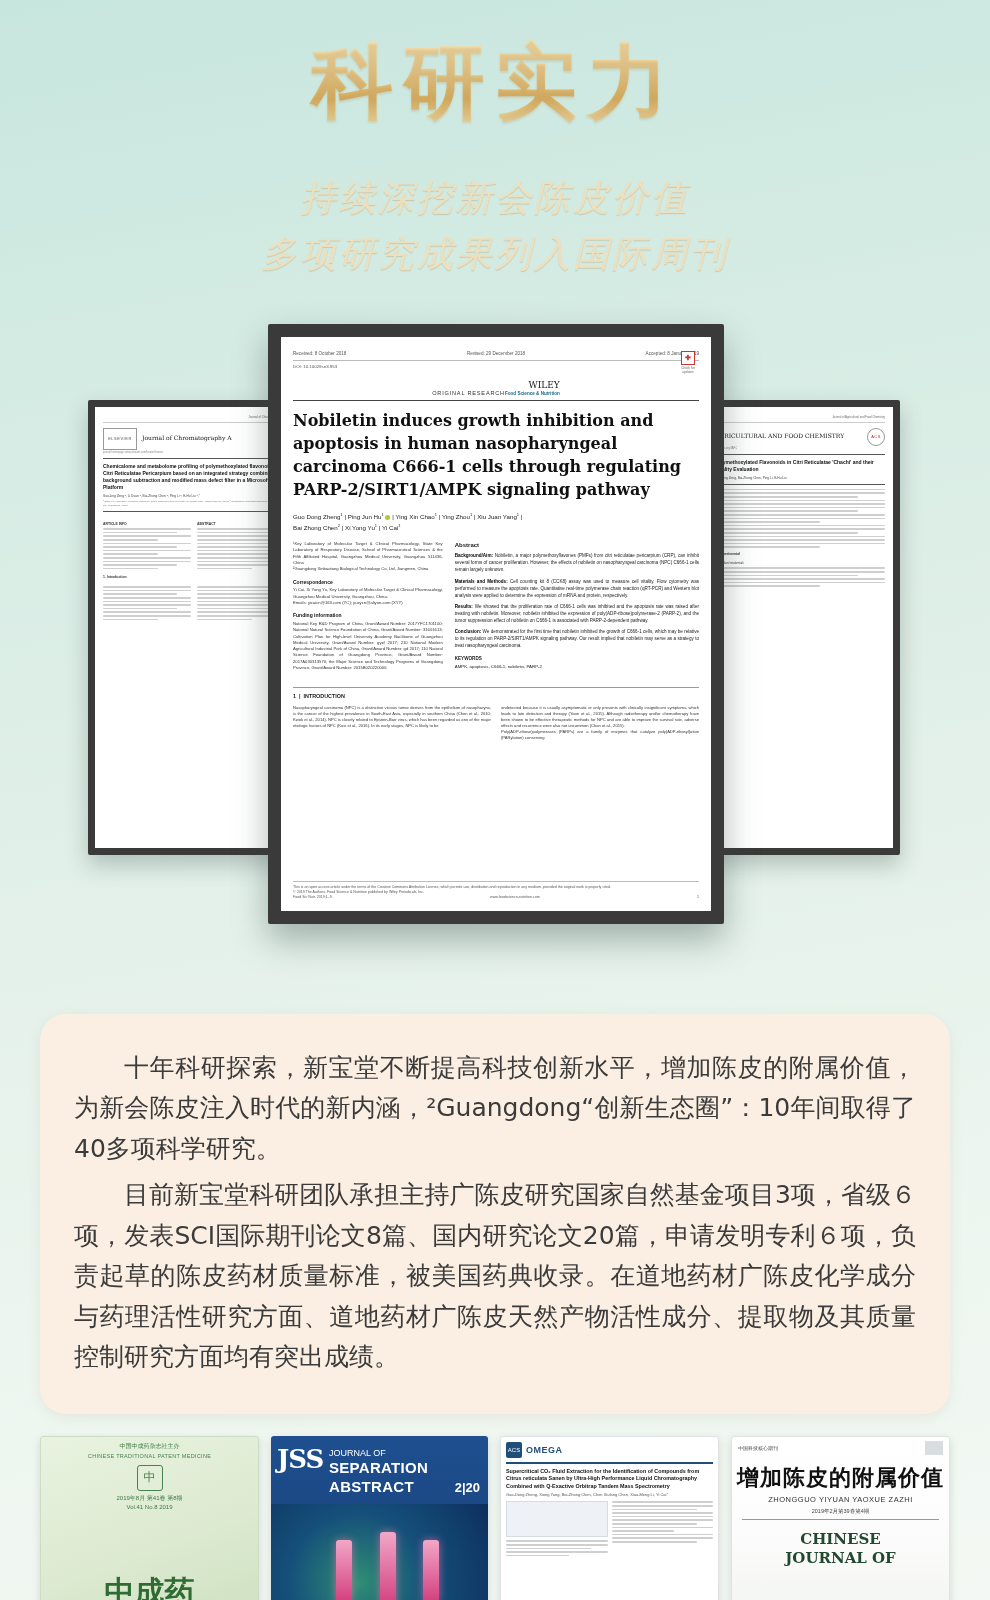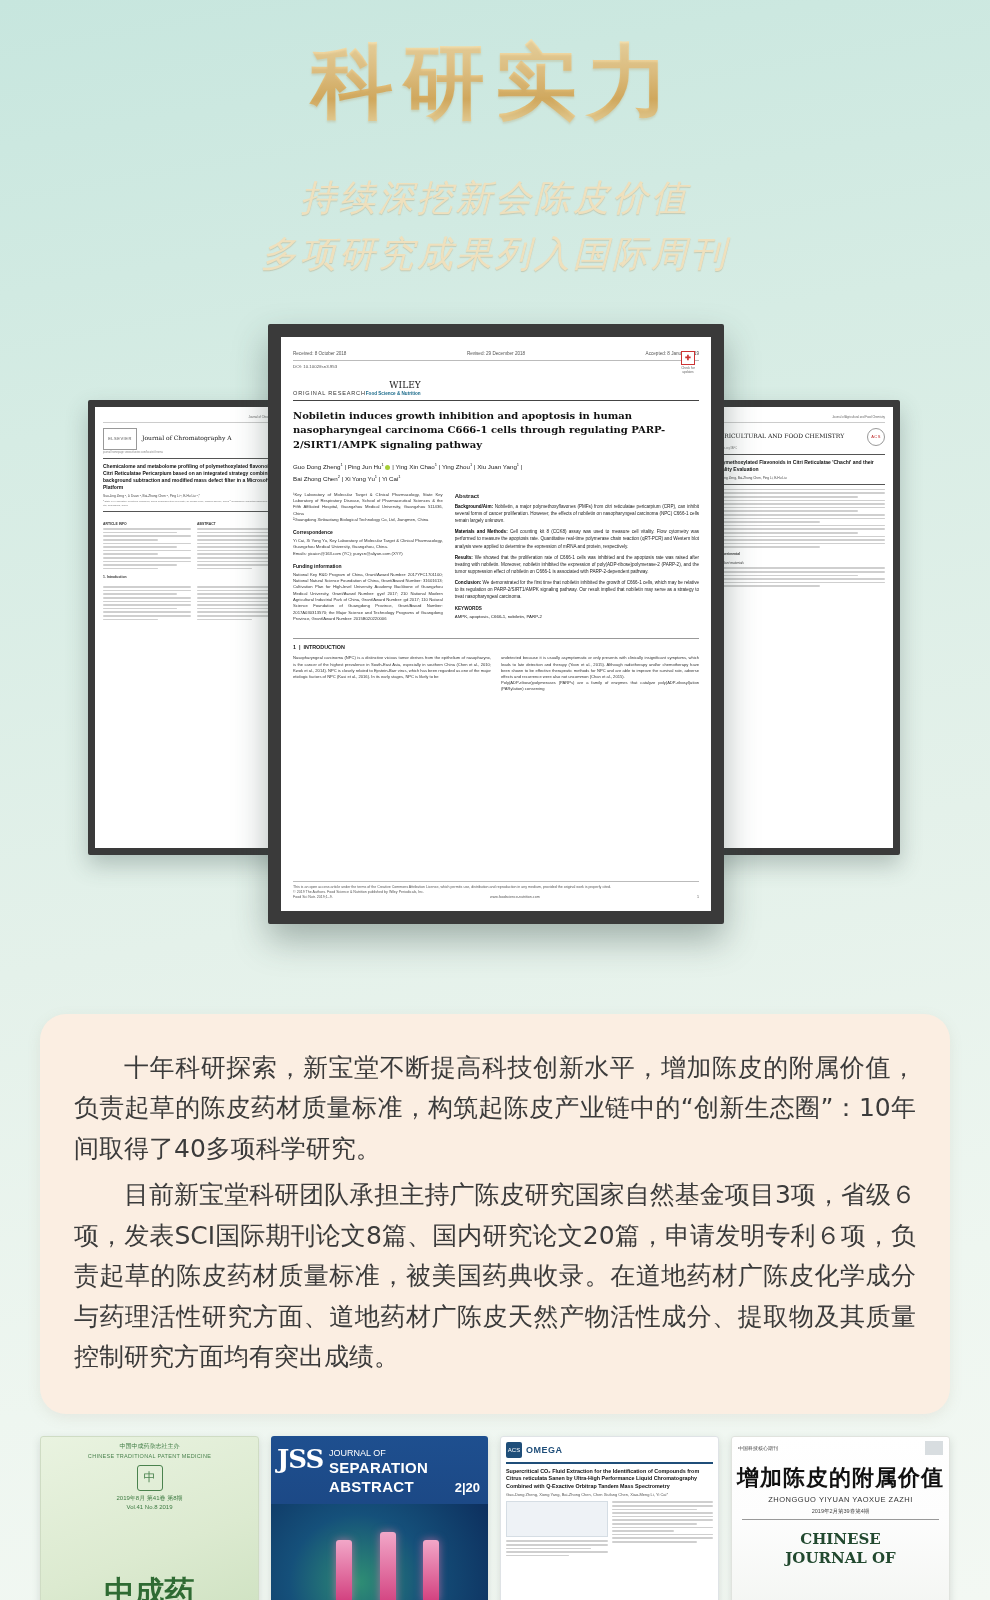--- a/index.html
+++ b/index.html
@@ -89,31 +89,31 @@
     position:absolute; right:12px; top:14px;
     width:22px; text-align:center; font-size:3.2px; color:#666;
   }
   .check-badge .cb-sq {
     width:14px;height:14px;margin:0 auto 1px auto;
     border:0.5px solid #c33; background:#fff;
     display:flex;align-items:center;justify-content:center;
     color:#c33; font-size:7px; font-weight:bold;
   }
   .paper-row2 {
-    display:flex; justify-content:flex-start; align-items:flex-end;
+    display:flex; justify-content:center; align-items:flex-end;
     margin-top:9px;
   }
   .orig-research { font-size:5.6px; letter-spacing:0.8px; color:#333; }
   .pub-right { text-align:right; }
   .wiley { font-family:"DejaVu Serif",serif; font-size:9px; color:#222; }
   .journal-name { font-size:4.6px; color:#1a6a8a; font-weight:bold; }
   .rule { height:0.7px; background:#444; margin:3px 0 8px 0; }
   .paper-title {
     font-family:"DejaVu Serif", serif;
-    font-size:10px; line-height:1.45; font-weight:bold; color:#111;
+    font-size:16px; line-height:1.45; font-weight:bold; color:#111;
     margin-bottom:9px;
   }
   .authors { font-size:6.2px; line-height:1.8; color:#222; margin-bottom:8px; }
   .authors sup { font-size:4px; }
   .orcid {
     display:inline-block;width:5px;height:5px;border-radius:50%;
     background:#a6ce39; vertical-align:middle;
   }
   .two-col { display:flex; gap:12px; }
   .col-left { width:38%; }
@@ -499,21 +499,21 @@
             <span>www.foodscience-nutrition.com</span>
             <span>1</span>
           </div>
         </div>
       </div>
     </div>
   </div>
 </div>
 
 <div class="card">
-  <p>十年科研探索，新宝堂不断提高科技创新水平，增加陈皮的附属价值，负责起草的陈皮药材质量标准，构筑起陈皮产业链中的“创新生态圈”：10年间取得了40多项科学研究。</p>
+  <p>十年科研探索，新宝堂不断提高科技创新水平，增加陈皮的附属价值，为新会陈皮注入时代的新内涵，²Guangdong“创新生态圈”：10年间取得了40多项科学研究。</p>
   <p>目前新宝堂科研团队承担主持广陈皮研究国家自然基金项目3项，省级６项，发表SCI国际期刊论文8篇、国内研究论文20篇，申请发明专利６项，负责起草的陈皮药材质量标准，被美国药典收录。在道地药材广陈皮化学成分与药理活性研究方面、道地药材广陈皮天然产物活性成分、提取物及其质量控制研究方面均有突出成绩。</p>
 </div>
 
 <div class="covers">
 
   <div class="cover cover-1">
     <div class="c1-top">中国中成药杂志社主办</div>
     <div class="c1-en">CHINESE TRADITIONAL PATENT MEDICINE</div>
     <div class="c1-seal">中</div>
     <div class="c1-issue">2019年8月 第41卷 第8期</div>

